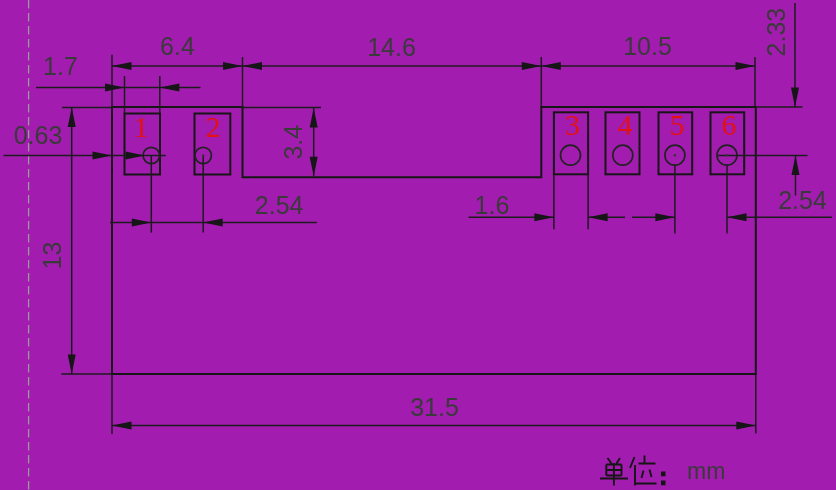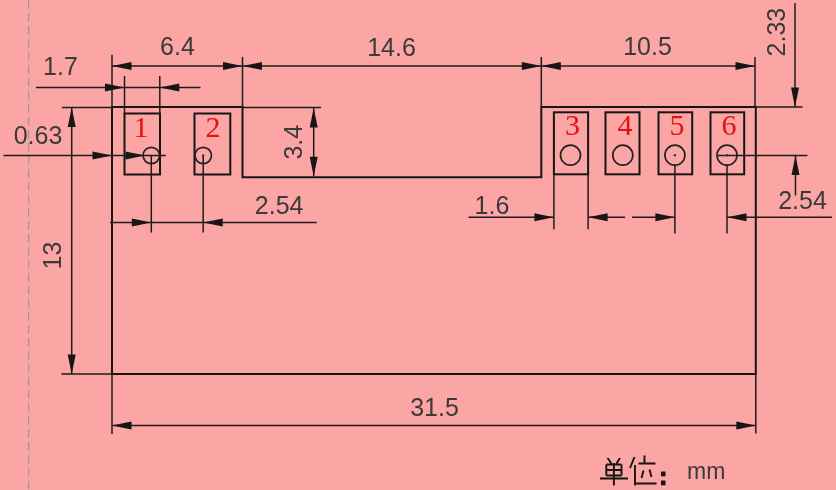--- a/index.html
+++ b/index.html
@@ -1,16 +1,16 @@
 <!DOCTYPE html>
 <html><head>
 <meta charset="utf-8">
 <style>
 html,body{margin:0;padding:0;background:#ffffff;}
-#wrap{width:836px;height:490px;position:relative;overflow:hidden;background:#fca5a5;}
+#wrap{width:836px;height:490px;position:relative;overflow:hidden;background:#a21caf;}
 text{font-family:"Liberation Sans",sans-serif;fill:#3a3a3a;}
 .dim{font-size:25px;}
 .pn{font-family:"Liberation Serif",serif;font-size:30px;fill:#e31212;}
 </style>
 </head>
 <body>
 <div id="wrap">
 <svg width="836" height="490" viewBox="0 0 836 490">
 <g stroke-linecap="butt" fill="none">
 

